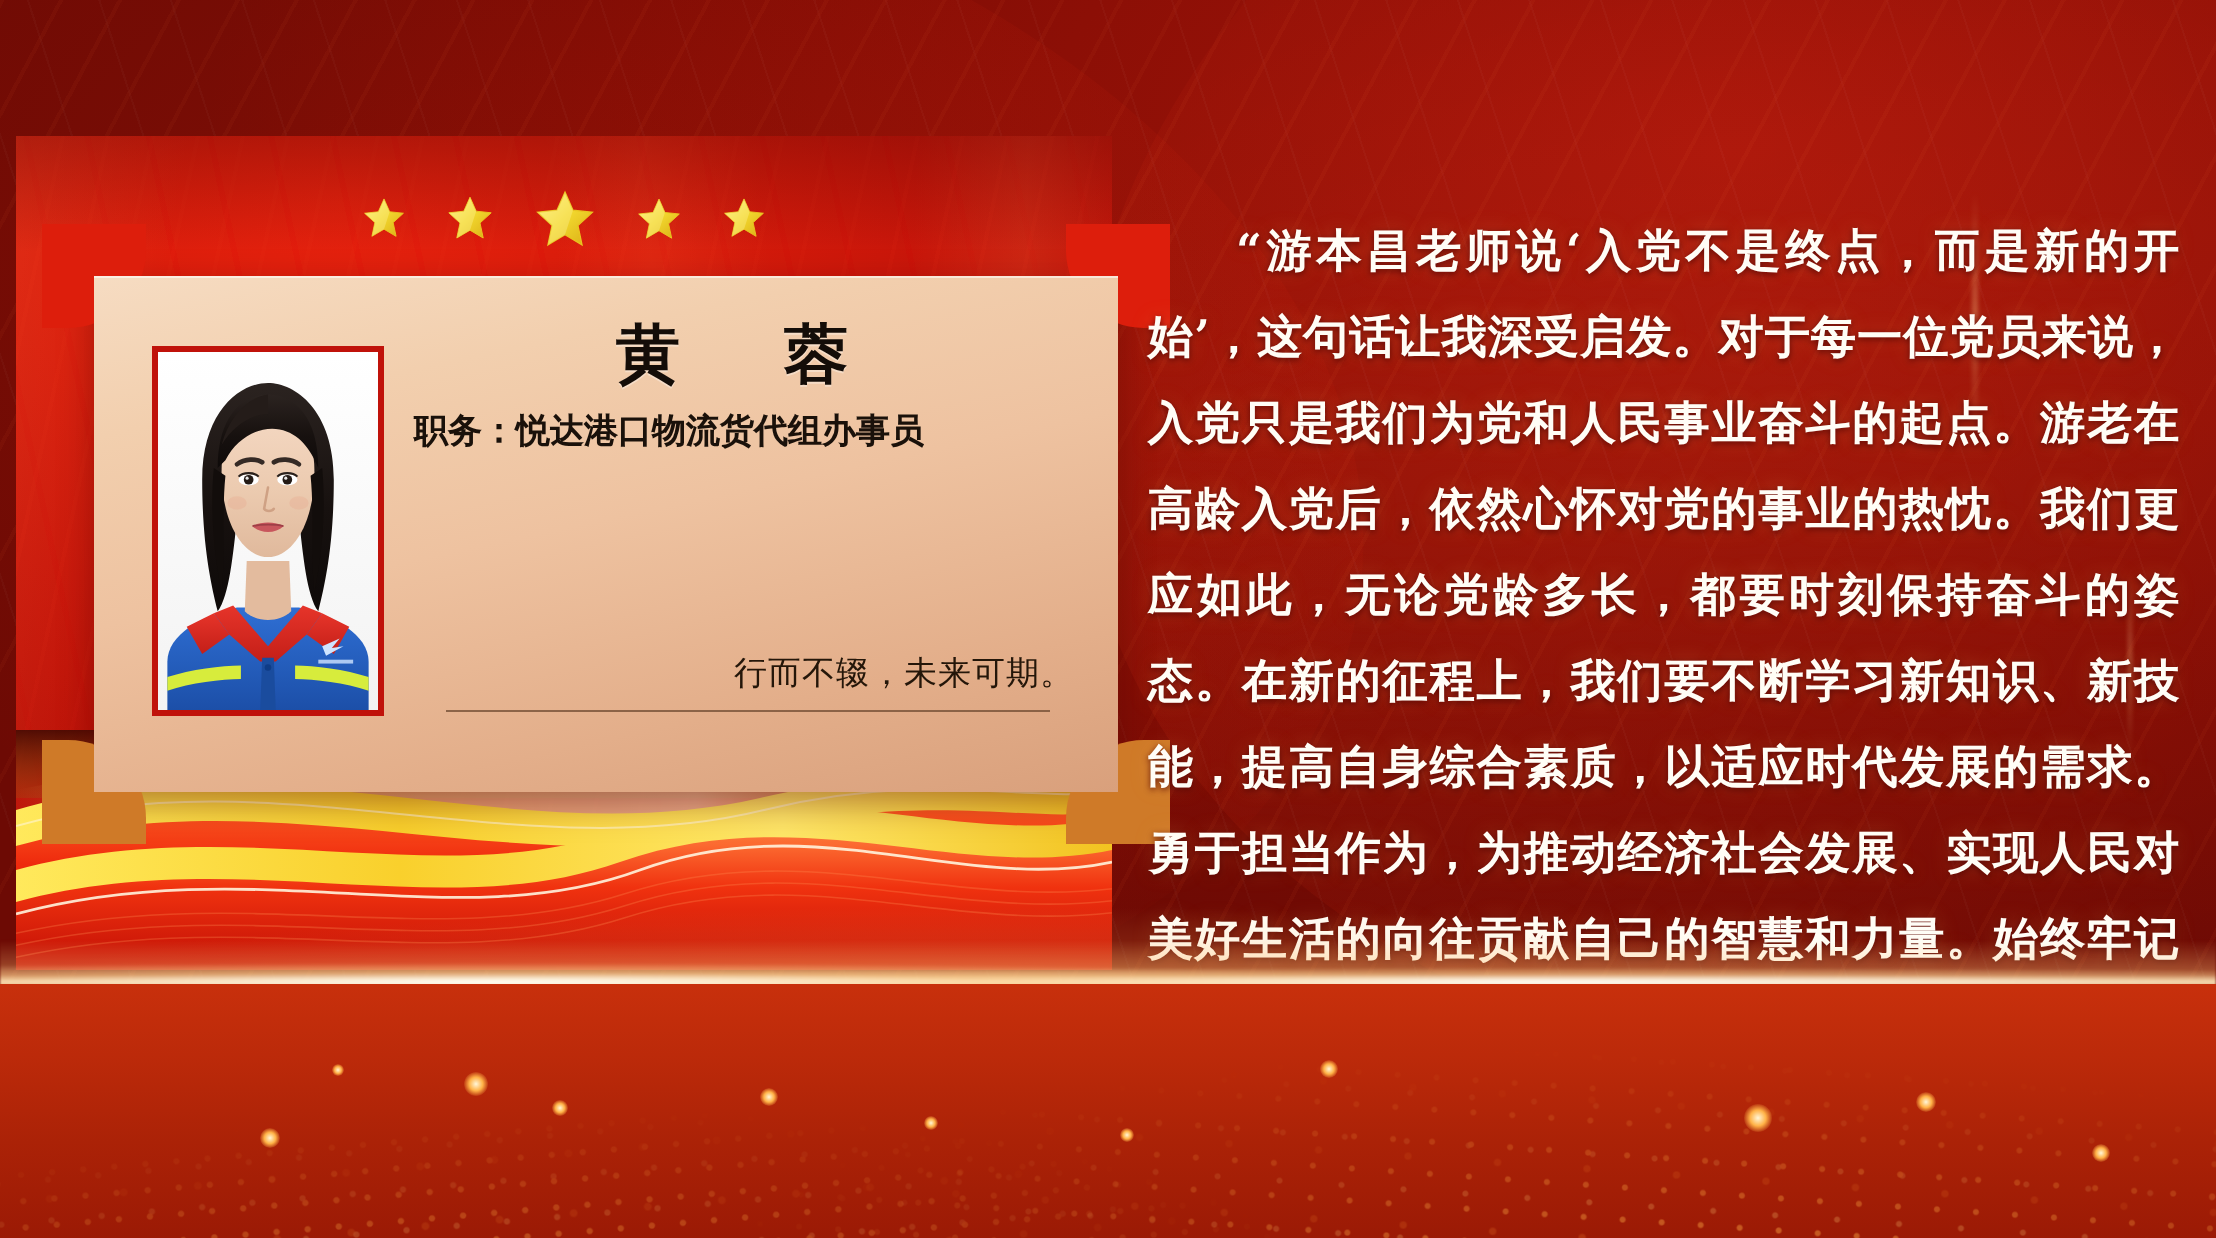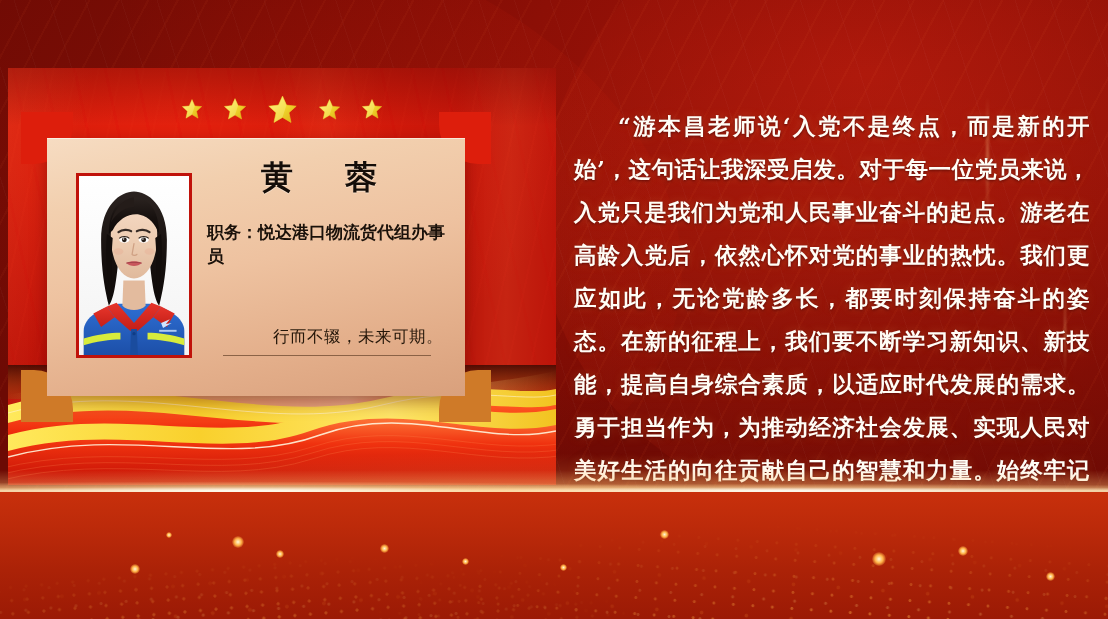--- a/index.html
+++ b/index.html
@@ -114,21 +114,21 @@
 
   
   .stars{
     position:absolute;left:8px;top:86px;width:548px;height:46px;
     display:flex;align-items:center;justify-content:center;gap:20px;
   }
   .star{display:block;}
 
   
   .card{
-    position:absolute;left:47px;top:138px;width:418px;height:258px;
+    position:absolute;left:47px;top:138px;width:512px;height:258px;
     background:linear-gradient(168deg,#f6dcc2 0%, #f2cfae 22%, #eec2a0 48%, #e3ae8a 78%, #d9a07c 100%);
     box-shadow:0 6px 16px rgba(90,10,4,.45), inset 0 1px 0 rgba(255,255,255,.55);
   }
   .card-notch{position:absolute;width:26px;height:26px;background:transparent;}
   .nw{left:0;top:0;border-radius:0 0 26px 0;box-shadow:-13px -13px 0 13px #dd1e0c;}
   .ne{right:0;top:0;border-radius:0 0 0 26px;box-shadow:13px -13px 0 13px #dd1e0c;}
   .sw{left:0;bottom:0;border-radius:0 26px 0 0;box-shadow:-13px 13px 0 13px #cf7a28;}
   .se{right:0;bottom:0;border-radius:26px 0 0 0;box-shadow:13px 13px 0 13px #cf7a28;}
 
   
@@ -144,21 +144,21 @@
   .card-text{
     position:absolute;left:160px;top:22px;right:18px;bottom:14px;
   }
   .person-name{
     font-family:"DejaVu Serif", serif;
     font-weight:bold;font-size:32px;line-height:1.1;color:#140d08;
     letter-spacing:10px;text-align:center;padding-right:6px;
     text-shadow:0 1px 0 rgba(255,255,255,.35);
   }
   .person-role{
-    margin-top:26px;
+    margin-top:10px;
     font-family:"DejaVu Serif", serif;
     font-weight:bold;font-size:17px;line-height:1.38;color:#1a110a;
     text-align:left;
   }
   .motto-zone{position:absolute;left:4px;right:4px;bottom:26px;}
   .person-motto{
     font-family:"DejaVu Sans", sans-serif;
     font-size:16.5px;color:#241609;text-align:right;padding-bottom:7px;
     letter-spacing:.5px;
   }

